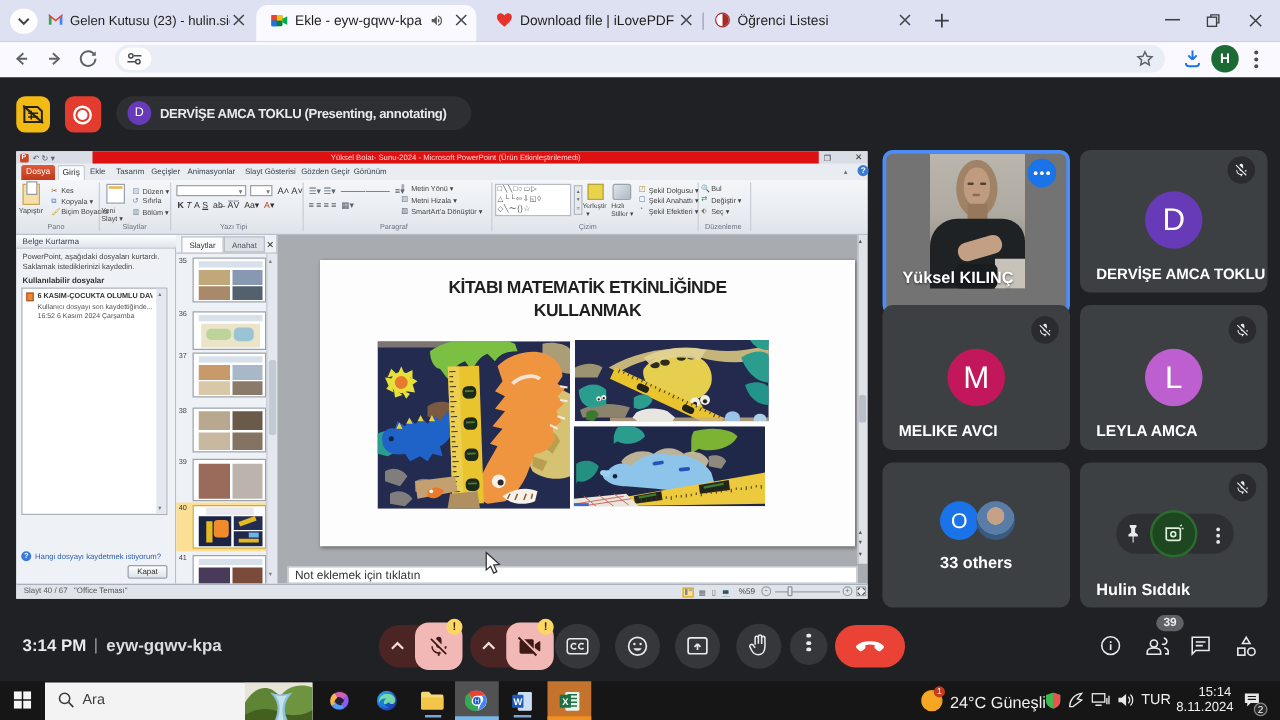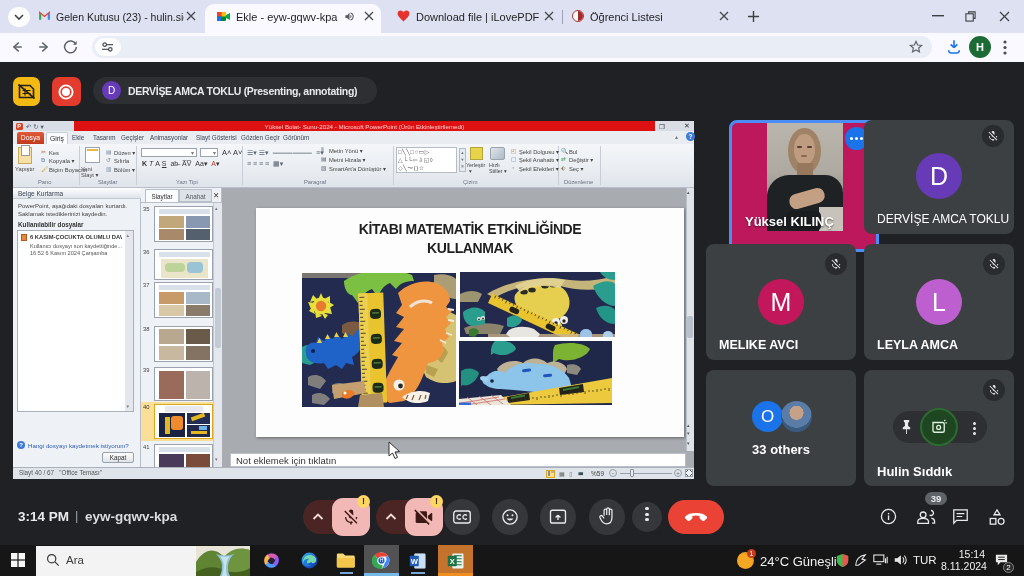--- a/index.html
+++ b/index.html
@@ -468,21 +468,21 @@
   <svg class="abs" style="left:673px;top:349px" width="6" height="6" viewBox="0 0 6 6">
           <path d="M0 2 L2 0 M4 0 L6 2 M0 4 L2 6 M4 6 L6 4" stroke="#555" stroke-width="1"></path>
         </svg>
  </div>
 </div>
 
 <svg class="abs" style="left:388px;top:441px;z-index:50" width="13" height="19" viewBox="0 0 13 19">
       <path d="M1 1 L1 15 L4.5 12 L7 17.5 L9.5 16.3 L7 11 L11.5 10.5 Z" fill="#fff" stroke="#333" stroke-width="1"></path>
     </svg>
 
-<div class="abs" style="left:706px;top:120px;width:150px;height:132px;border-radius:8px;background:#be185d;border:3px solid #4c8df6;box-sizing:border-box;overflow:hidden;margin-left:23px;">
+<div class="abs" style="left:706px;top:120px;width:150px;height:132px;border-radius:8px;background:#737373;border:3px solid #4c8df6;box-sizing:border-box;overflow:hidden;">
   <div class="abs" style="left:35px;top:0;width:76px;height:108px;background:linear-gradient(180deg,#bab5ad 0%,#aea9a1 45%,#938e86 75%,#807c74 100%);overflow:hidden;">
     <div class="abs" style="left:21px;top:5px;width:33px;height:46px;background:#a08266;border-radius:16px/23px;"></div>
     <div class="abs" style="left:27px;top:11px;width:21px;height:31px;background:#bf9c80;border-radius:10px/15px;"></div>
     <div class="abs" style="left:30px;top:23px;width:5px;height:2px;background:#55412f;border-radius:1px;"></div>
     <div class="abs" style="left:40px;top:23px;width:5px;height:2px;background:#55412f;border-radius:1px;"></div>
     <div class="abs" style="left:34px;top:32px;width:6px;height:2px;background:#8a6a55;border-radius:1px;"></div>
     <div class="abs" style="left:30px;top:40px;width:16px;height:14px;background:#96785c;"></div>
     <div class="abs" style="left:0px;top:52px;width:76px;height:56px;background:#1f2225;border-radius:22px 18px 0 0;"></div>
     <div class="abs" style="left:22px;top:68px;width:36px;height:15px;background:#c3a084;border-radius:7px;transform:rotate(-16deg);"></div>
     <div class="abs" style="left:52px;top:84px;width:24px;height:24px;background:#c8c3ba;"></div>
@@ -494,21 +494,21 @@
   <div class="abs" style="left:128px;top:13.5px;width:3.4px;height:3.4px;border-radius:50%;background:#fff;"></div>
   <div class="abs" style="left:13px;top:91px;font-size:13px;font-weight:bold;color:#fff;text-shadow:0 1px 2px rgba(0,0,0,.6);">Yüksel KILINÇ</div>
 </div>
 
 <div class="abs" style="left:864px;top:120px;width:150px;height:114px;border-radius:8px;background:#3c4043;">
   <div class="abs" style="left:118px;top:5px;width:22px;height:22px;border-radius:50%;background:#292b2e;"></div>
   <svg class="abs" style="left:123px;top:10px" width="12" height="12" viewBox="0 0 24 24">
         <path fill="#e8eaed" d="M15 10.6V5a3 3 0 0 0-5.9-.8l5.9 5.9 0 .5zM9 9.9V11a3 3 0 0 0 5.1 2.1L9 9zM4.3 3.4 3 4.7l16.3 16.3 1.3-1.3zM12 18.4a6.4 6.4 0 0 1-6.4-6.4H4a8 8 0 0 0 7 7.9V22h2v-2.1c.6-.1 1.2-.3 1.8-.5l-1.6-1.6a6.6 6.6 0 0 1-1.2.1zm6.4-6.4c0 .6-.1 1.2-.3 1.8l1.5 1.5c.5-1 .8-2.1.8-3.3h-2z"></path>
       </svg>
   <div class="abs" style="left:52px;top:33px;width:46px;height:46px;border-radius:50%;background:#673ab7;color:#fff;font-size:25px;text-align:center;line-height:46px;">D</div>
-  <div class="abs" style="left:13px;top:92px;font-size:12px;font-weight:normal;color:#fff;white-space:nowrap;">DERVİŞE AMCA TOKLU</div>
+  <div class="abs" style="left:13px;top:92px;font-size:12px;font-weight:bold;color:#fff;white-space:nowrap;">DERVİŞE AMCA TOKLU</div>
 </div>
 
 <div class="abs" style="left:706px;top:244px;width:150px;height:116px;border-radius:8px;background:#3c4043;">
   <div class="abs" style="left:119px;top:9px;width:22px;height:22px;border-radius:50%;background:#292b2e;"></div>
   <svg class="abs" style="left:124px;top:14px" width="12" height="12" viewBox="0 0 24 24">
         <path fill="#e8eaed" d="M15 10.6V5a3 3 0 0 0-5.9-.8l5.9 5.9 0 .5zM9 9.9V11a3 3 0 0 0 5.1 2.1L9 9zM4.3 3.4 3 4.7l16.3 16.3 1.3-1.3zM12 18.4a6.4 6.4 0 0 1-6.4-6.4H4a8 8 0 0 0 7 7.9V22h2v-2.1c.6-.1 1.2-.3 1.8-.5l-1.6-1.6a6.6 6.6 0 0 1-1.2.1zm6.4-6.4c0 .6-.1 1.2-.3 1.8l1.5 1.5c.5-1 .8-2.1.8-3.3h-2z"></path>
       </svg>
   <div class="abs" style="left:52px;top:35px;width:46px;height:46px;border-radius:50%;background:#c2185b;color:#fff;font-size:25px;text-align:center;line-height:46px;">M</div>
   <div class="abs" style="left:13px;top:94px;font-size:12.5px;font-weight:bold;color:#fff;">MELIKE AVCI</div>
 </div>

